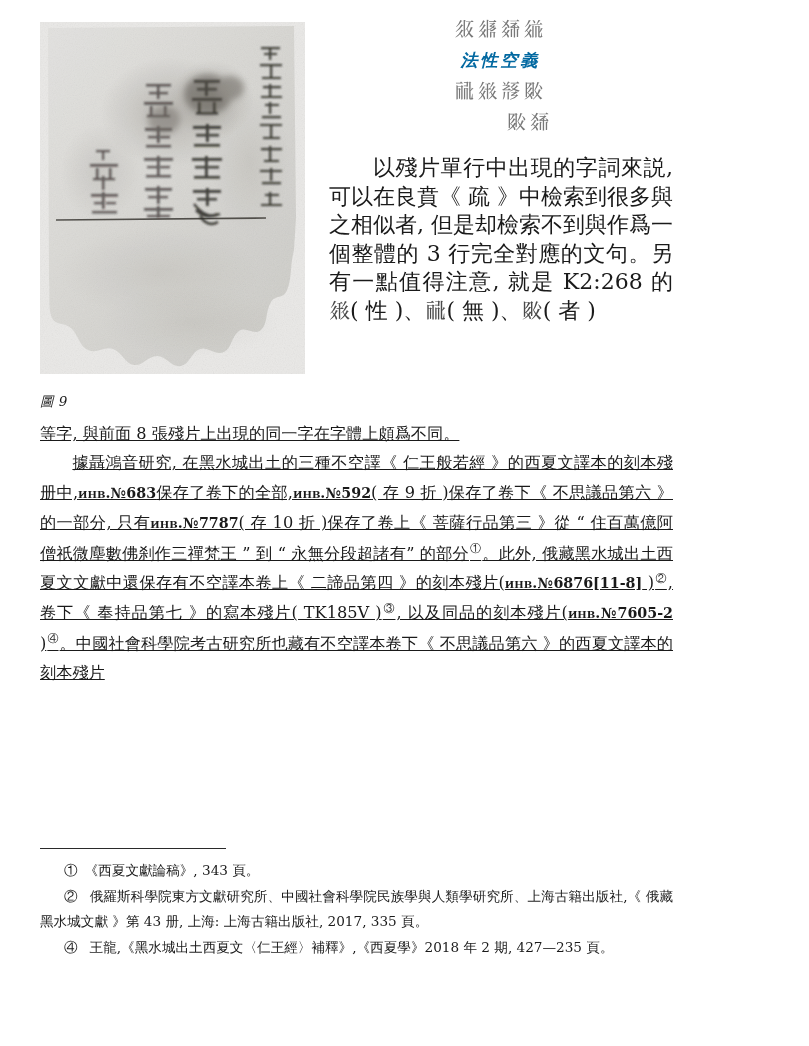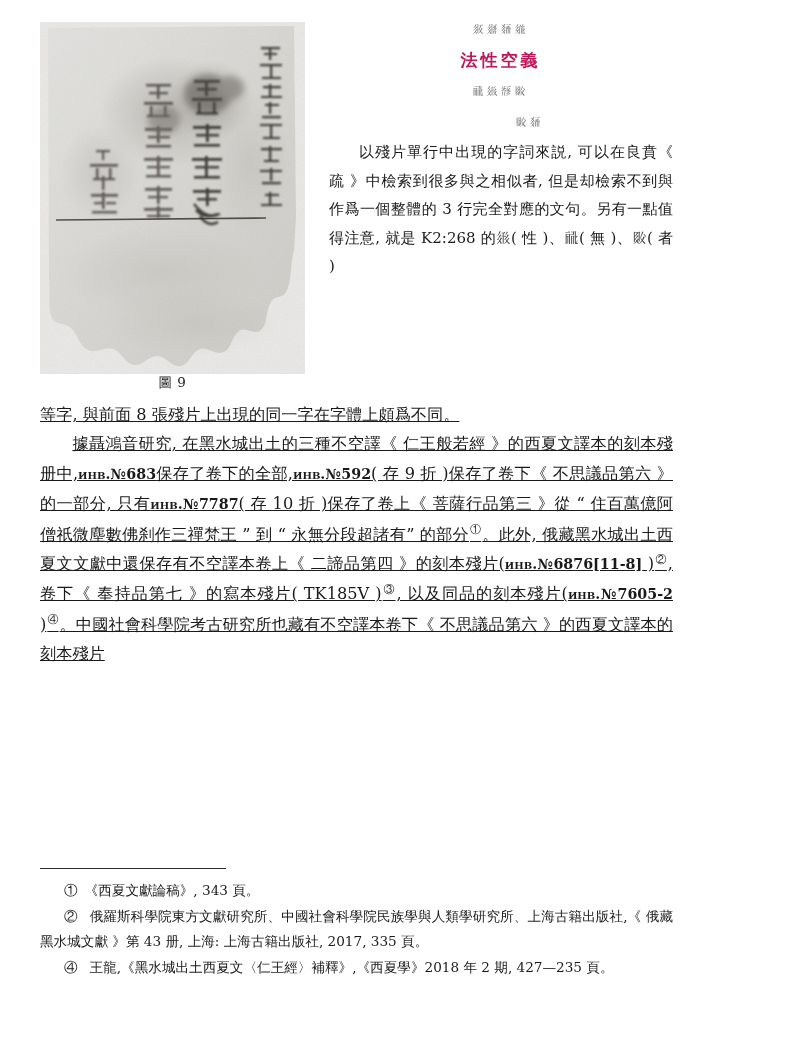--- a/index.html
+++ b/index.html
@@ -36,62 +36,65 @@
     width: 265px;
     height: 352px;
     position: relative;
     overflow: hidden;
     background: #d9d9d7;
     border: 0;
   }
   .photo svg { display: block; }
 
   .fig-caption {
-    text-align: center;
+    text-align: left;
     font-size: 13.5px;
     letter-spacing: 0.5px;
-    margin-top: 0;
+    margin-top: 19px;
     font-family: "DejaVu Serif", "Liberation Serif", serif;
+    font-style: italic;
   }
 
   
   .script-rows {
     margin: 0;
     padding: 0;
     text-align: center;
     width: 343px;
     margin-left: 289px;
     padding-top: 14px;
   }
   .srow {
     font-size: 17px;
     line-height: 31px;
     letter-spacing: 3px;
     white-space: nowrap;
   }
   .srow.tangut {
     color: #6d6d6d;
     font-family: "DejaVu Sans", "Liberation Sans", sans-serif;
-    font-size: 11px;
+    font-size: 20px;
     opacity: 0.92;
   }
   .srow.han {
-    color: #be185d;
+    color: #0369a1;
     font-weight: 600;
+    font-style: italic;
   }
   .srow.indent-2 { padding-left: 58px; text-align: center; }
 
   .para-top {
     margin-left: 289px;
     width: 344px;
-    font-size: 15px;
+    font-size: 22px;
     line-height: 28.6px;
     text-align: justify;
     text-justify: inter-ideograph;
     text-indent: 2em;
+    margin-top: 16px;
   }
 
   .body-para {
     font-size: 16.2px;
     line-height: 29.4px;
     text-align: justify;
     text-justify: inter-ideograph;
     margin: 0;
     clear: none;
     text-decoration: underline;
@@ -117,21 +120,21 @@
     font-size: 0.68em;
     vertical-align: super;
     line-height: 0;
     padding: 0 1px;
   }
 
   
   .footnotes {
     position: absolute;
     left: 0;
-    top: 868px;
+    top: 848px;
     width: 633px;
   }
   .fn-rule {
     width: 186px;
     height: 0;
     border-top: 1.3px solid #2a2a2a;
     margin: 0 0 9px 0;
   }
   .fn-item {
     font-size: 13.6px;

